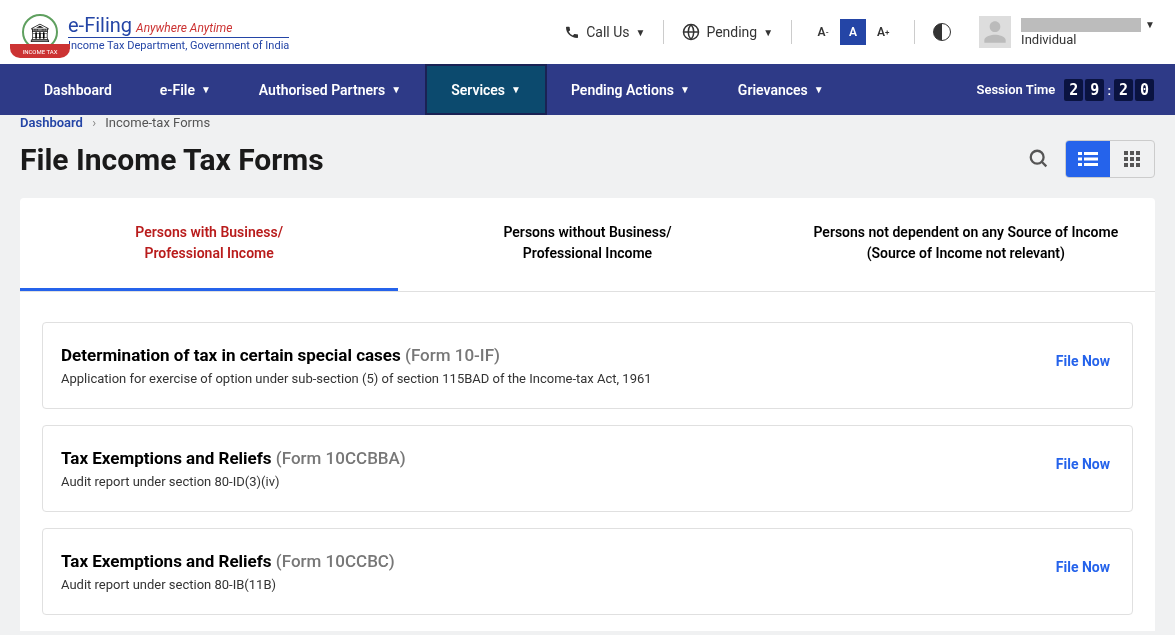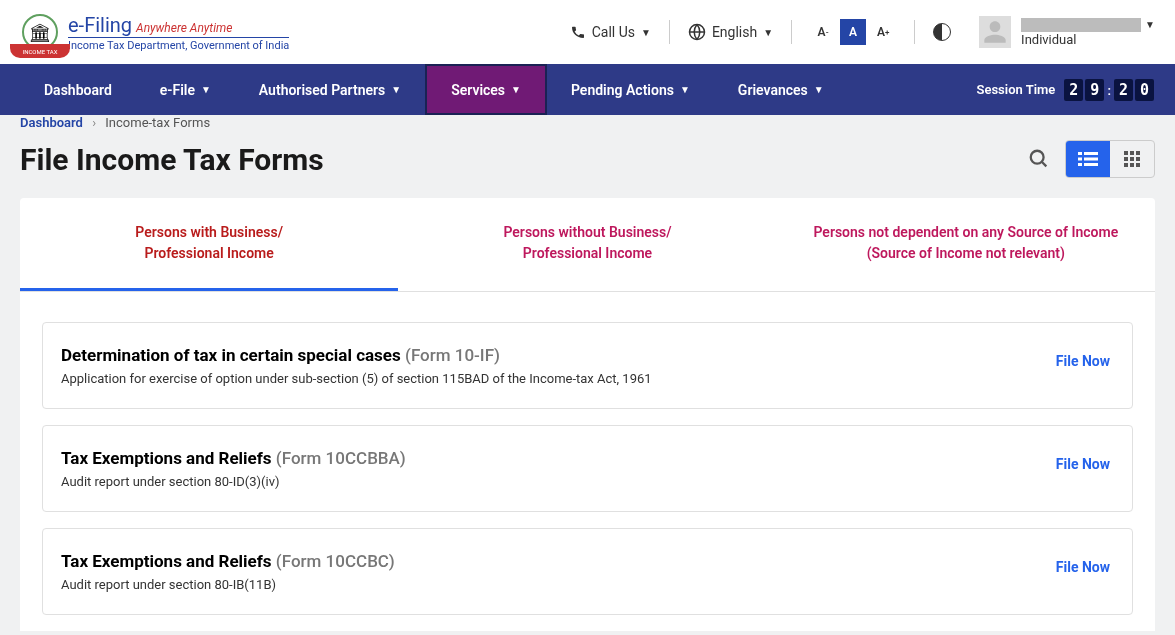--- a/index.html
+++ b/index.html
@@ -23,42 +23,42 @@
     .font-btn.active { background: #2445a6; color: #fff; }
     .font-btn sup { font-size: 8px; }
     .contrast { width: 18px; height: 18px; border-radius: 50%; background: linear-gradient(90deg, #333 50%, #fff 50%); border: 1px solid #333; }
     .avatar { width: 32px; height: 32px; background: #ddd; }
     .user-info { display: flex; flex-direction: column; font-size: 13px; color: #333; margin-left: 4px; }
     .user-name-row { display: flex; align-items: center; gap: 4px; position: relative; }
     .user-name-mask { width: 120px; height: 14px; background: #bcbcbc; display: inline-block; }
     
     .main-nav { background: #2e3a87; height: 51px; display: flex; align-items: center; padding: 0 20px; color: #fff; }
     .nav-item { padding: 0 24px; font-size: 14px; font-weight: 600; display: flex; align-items: center; gap: 6px; cursor: pointer; height: 51px; }
-    .nav-item.active { border: 2px solid #1a2254; background: #701a75; }
+    .nav-item.active { border: 2px solid #1a2254; background: #0c4a6e; }
     .chevron-down { font-size: 10px; }
     .session-timer { margin-left: auto; display: flex; align-items: center; gap: 8px; font-size: 13px; font-weight: 600; }
     .timer-digit { background: #0a1340; padding: 2px 5px; font-family: monospace; font-size: 15px; margin: 0 1px; border-radius: 2px; }
     .timer-colon { padding: 0 2px; }
     
     .breadcrumb { padding: 0 20px; font-size: 13px; }
     .breadcrumb-link { color: #2445a6; font-weight: 600; cursor: pointer; }
     .breadcrumb-sep { color: #888; margin: 0 6px; }
     .breadcrumb-current { color: #555; }
     
     .page-header { padding: 10px 20px 20px; display: flex; align-items: center; }
     .page-title { font-size: 30px; font-weight: 700; color: #1a1a1a; }
     .page-actions { margin-left: auto; display: flex; align-items: center; gap: 10px; }
     .search-icon-btn { width: 32px; height: 32px; display: flex; align-items: center; justify-content: center; cursor: pointer; color: #555; }
     .view-toggle { display: flex; border: 1px solid #ccc; border-radius: 4px; overflow: hidden; }
     .view-btn { width: 44px; height: 36px; display: flex; align-items: center; justify-content: center; cursor: pointer; color: #555; font-size: 16px; }
     .view-btn.active { background: #2563eb; color: #fff; }
     
     .content-card { background: #fff; margin: 0 20px; border-radius: 4px 4px 0 0; overflow: hidden; }
     .tabs { display: flex; border-bottom: 1px solid #e0e0e0; }
-    .tab { flex: 1; padding: 24px 20px; text-align: center; font-size: 14px; font-weight: 600; color: #be185d; cursor: pointer; border-bottom: 3px solid transparent; }
+    .tab { flex: 1; padding: 24px 20px; text-align: center; font-size: 14px; font-weight: 600; color: #000000; cursor: pointer; border-bottom: 3px solid transparent; }
     .tab.active { color: #b91c1c; border-bottom-color: #2563eb; }
     .tab div { line-height: 1.5; }
     
     .forms-list { padding: 30px 22px 0; }
     .form-item { border: 1px solid #e0e0e0; border-radius: 4px; padding: 22px 18px; margin-bottom: 16px; display: flex; align-items: flex-start; }
     .form-info { flex: 1; }
     .form-title { font-size: 17px; font-weight: 700; }
     .form-title .form-code { color: #777; font-weight: 500; }
     .form-desc { font-size: 13px; color: #333; margin-top: 6px; }
     .file-now-btn { color: #2563eb; font-weight: 700; font-size: 14px; cursor: pointer; padding: 8px 4px; }
@@ -93,21 +93,21 @@
       <span>Call Us</span>
       <span class="chevron-down">▼</span>
     </div>
     <div class="divider"></div>
     <div class="header-item">
       <svg width="18" height="18" viewBox="0 0 24 24" fill="none" stroke="#333" stroke-width="2">
           <circle cx="12" cy="12" r="10"></circle>
           <line x1="2" y1="12" x2="22" y2="12"></line>
           <path d="M12 2a15.3 15.3 0 010 20M12 2a15.3 15.3 0 000 20"></path>
         </svg>
-      <span>English</span>
+      <span>Pending</span>
       <span class="chevron-down">▼</span>
     </div>
     <div class="divider"></div>
     <div class="header-item" style="gap:4px;">
       <div class="font-btn">A<sup>-</sup></div>
       <div class="font-btn active">A</div>
       <div class="font-btn">A<sup>+</sup></div>
     </div>
     <div class="divider"></div>
     <div class="header-item">

